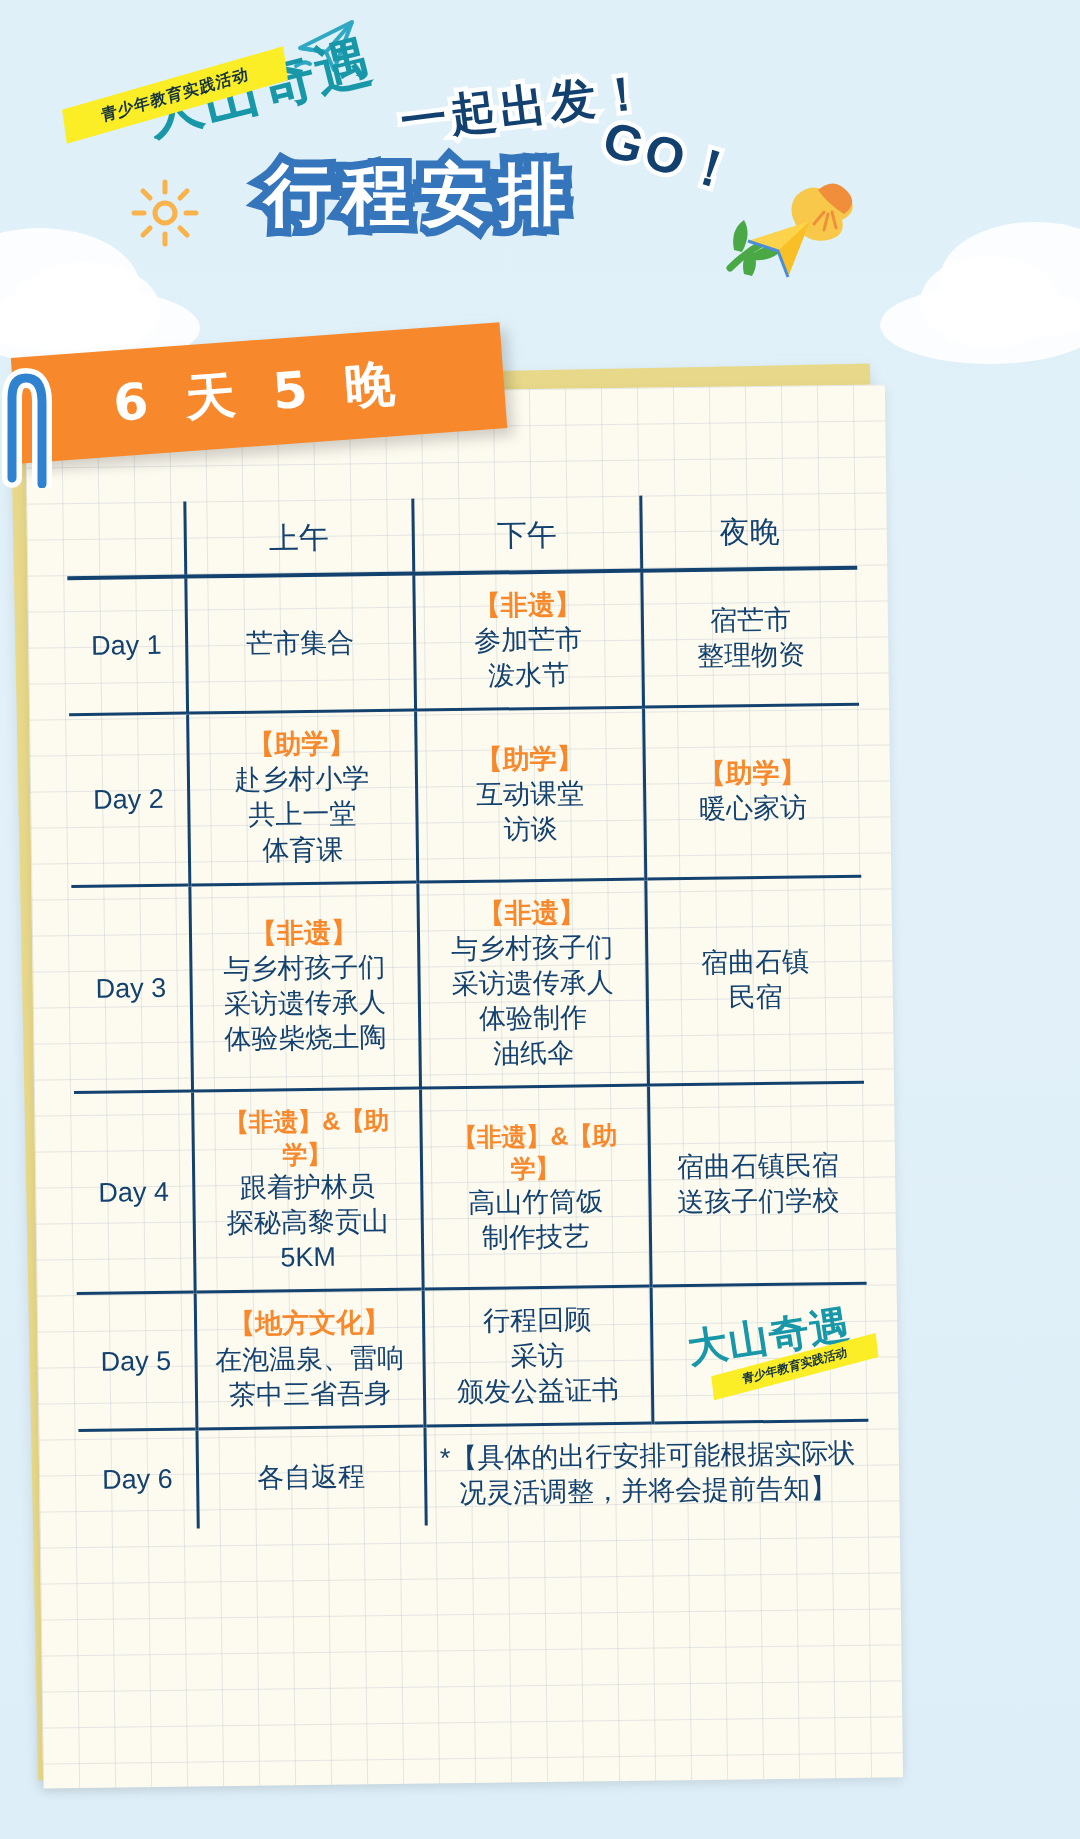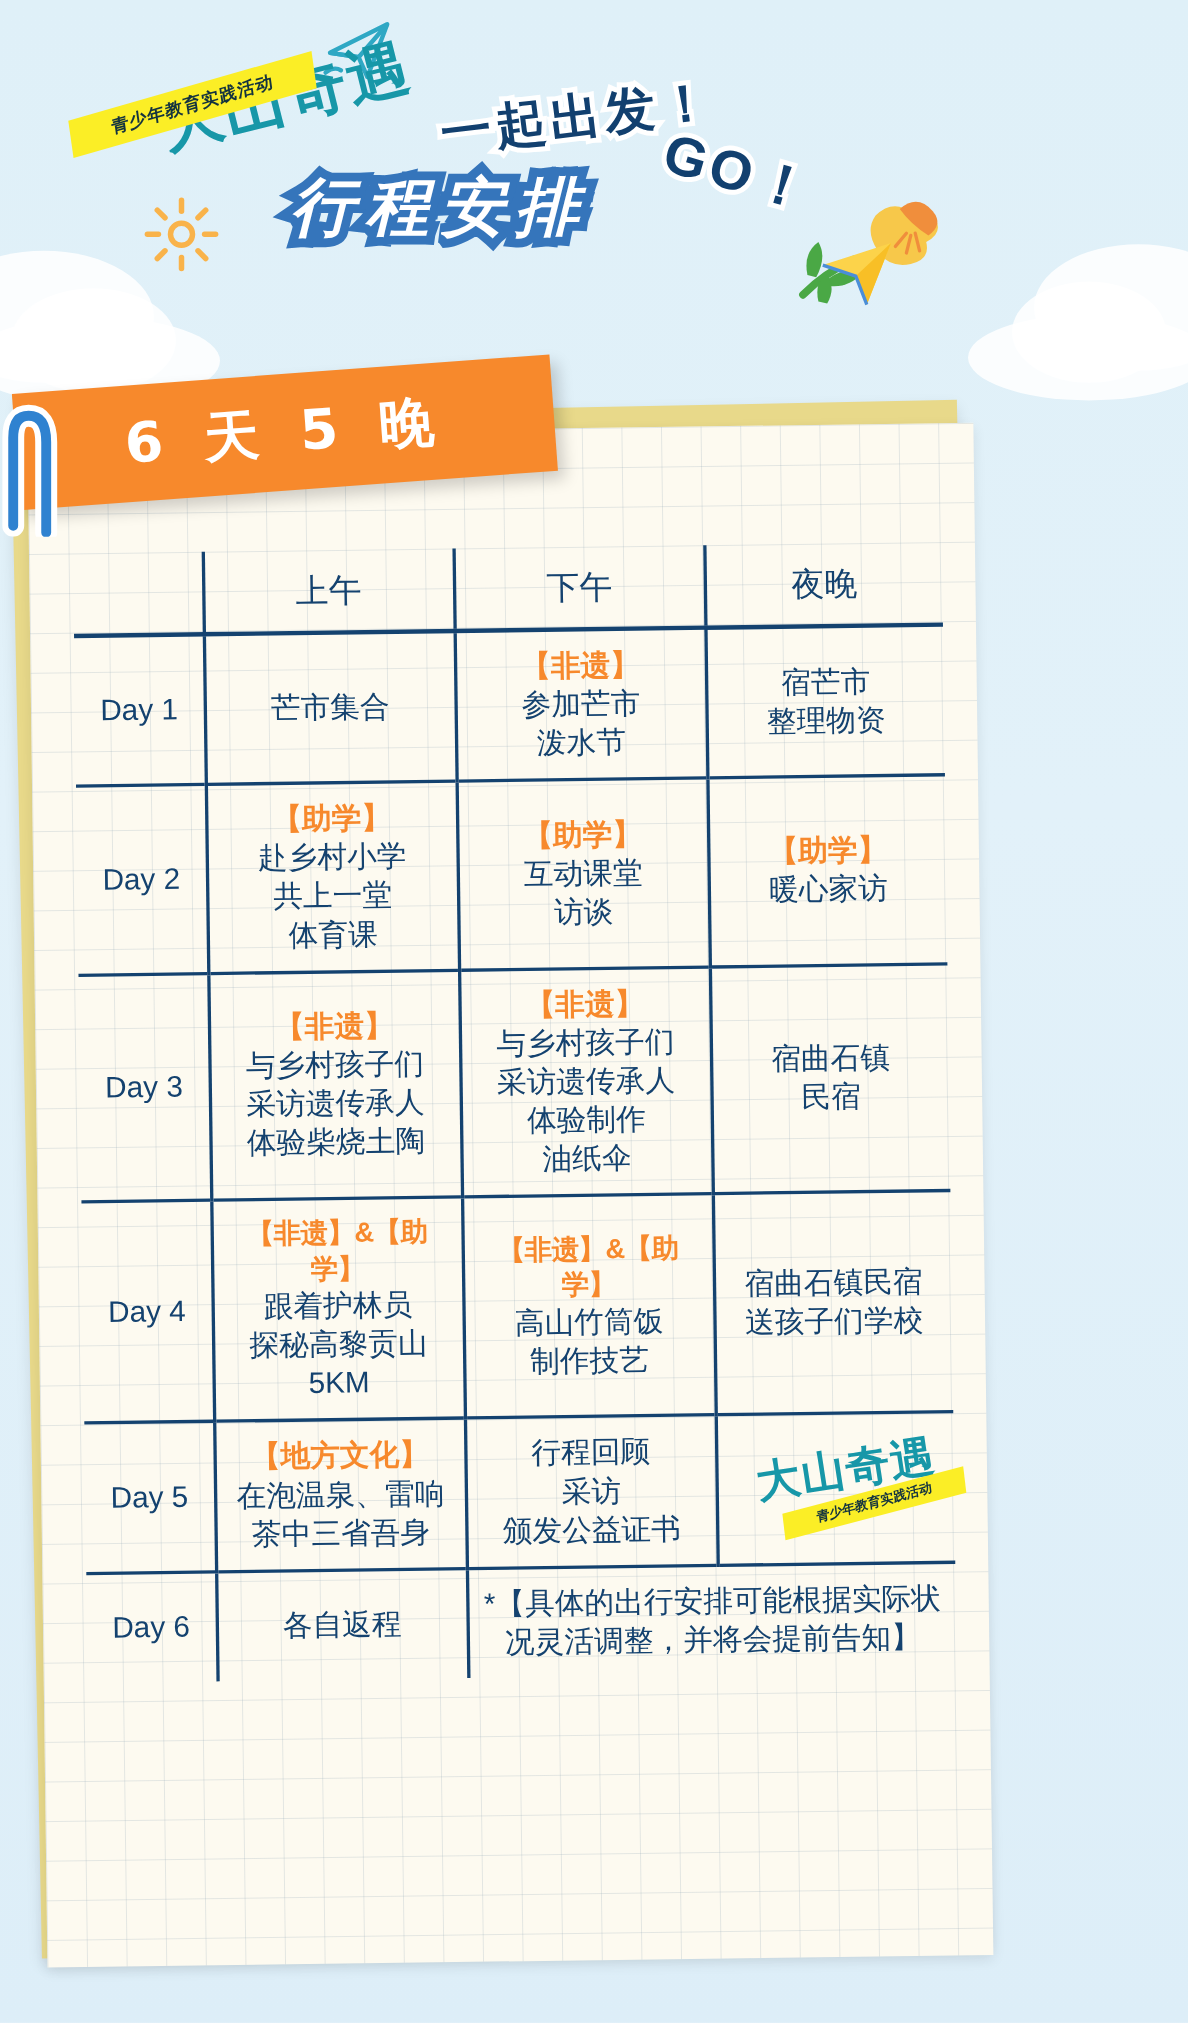--- a/index.html
+++ b/index.html
@@ -61,26 +61,25 @@
     font-size: 46px; font-weight: bold; color: #12406f;
     white-space: nowrap; letter-spacing: 4px;
     -webkit-text-stroke: 9px #ffffff;
     paint-order: stroke fill;
   }
   .go-text .go-a { left: 8px;   top: 14px; transform: rotate(-7deg); }
   .go-text .go-b { left: 210px; top: 62px; transform: rotate(16deg); font-size: 50px; }
 
   .page-title {
     position: absolute; left: 264px; top: 150px;
-    font-size: 58px; font-weight: bold; color: #ffffff;
+    font-size: 68px; font-weight: bold; color: #ffffff;
     letter-spacing: 10px; white-space: nowrap;
     -webkit-text-stroke: 16px #3575bb;
     paint-order: stroke fill;
     font-family: "DejaVu Sans", sans-serif;
-    font-style: italic;
   }
 
   .sun { position: absolute; left: 130px; top: 178px; width: 70px; height: 70px; }
   .flower { position: absolute; left: 690px; top: 150px; width: 190px; height: 150px; }
   .plane-a { position: absolute; left: 290px; top: 14px;  width: 72px; height: 70px; }
   .plane-b { position: absolute; left: 740px; top: 215px; width: 78px; height: 70px; }
 
   
   .paper-wrap { position: absolute; left: 0; top: 330px; width: 1080px; height: 1510px; }
 

